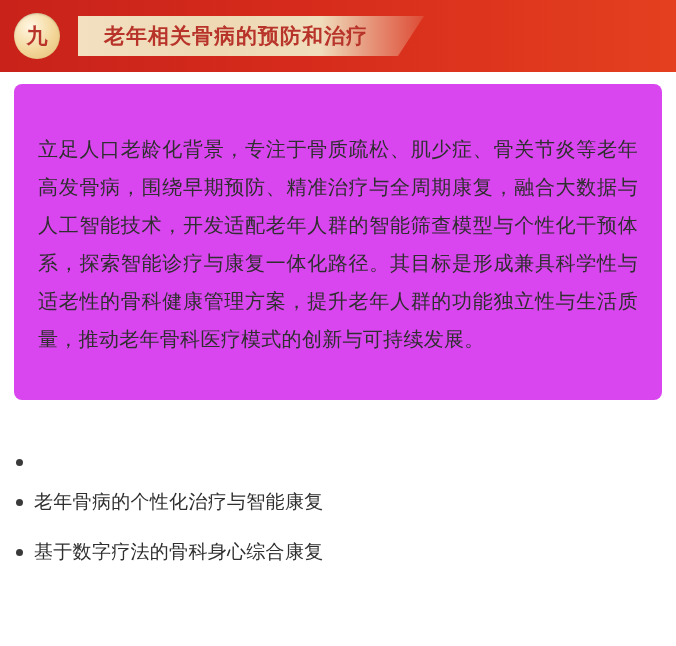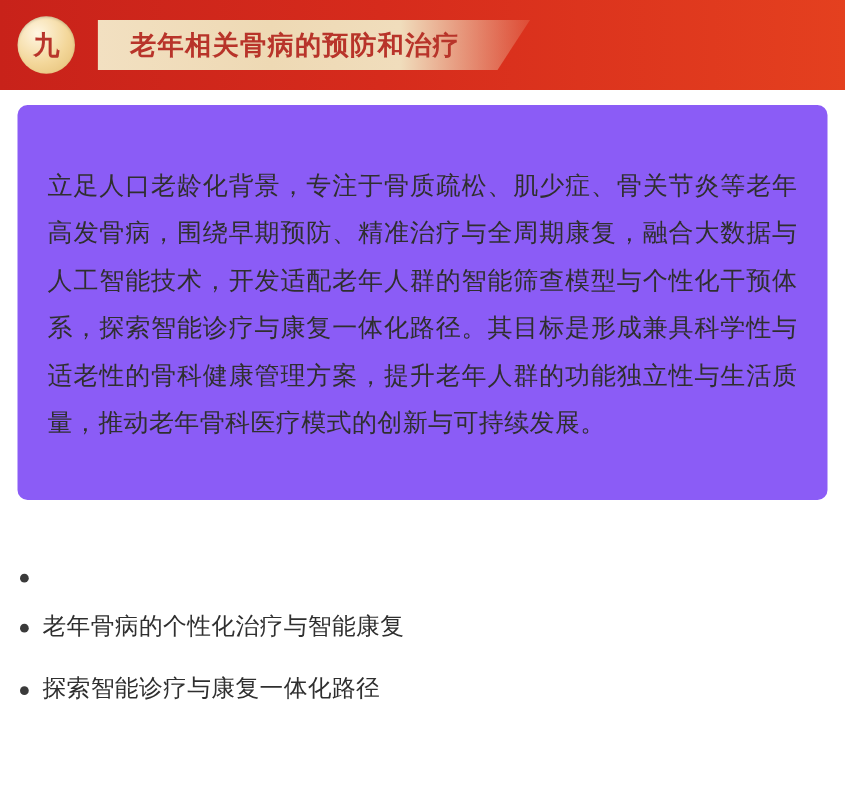--- a/index.html
+++ b/index.html
@@ -71,21 +71,21 @@
     white-space: nowrap;
   }
 
   
   .card {
     position: absolute;
     left: 14px;
     top: 84px;
     width: 648px;
     box-sizing: border-box;
-    background: #8b5cf6;
+    background: #d946ef;
     border-radius: 8px;
     padding: 26px 24px 22px 24px;
   }
   .card-text {
     font-family: "Liberation Serif", "DejaVu Serif", serif;
     font-size: 20px;
     line-height: 38px;
     color: #2f2f2f;
     text-align: justify;
     text-justify: inter-ideograph;
@@ -145,17 +145,17 @@
   <ul class="bullets">
     <li class="bullet-item">
       <span class="bullet-dot"></span>
     </li>
     <li class="bullet-item">
       <span class="bullet-dot"></span>
       <span class="bullet-label">老年骨病的个性化治疗与智能康复</span>
     </li>
     <li class="bullet-item">
       <span class="bullet-dot"></span>
-      <span class="bullet-label">探索智能诊疗与康复一体化路径</span>
+      <span class="bullet-label">基于数字疗法的骨科身心综合康复</span>
     </li>
   </ul>
 
 </div>
 
 </body></html>

